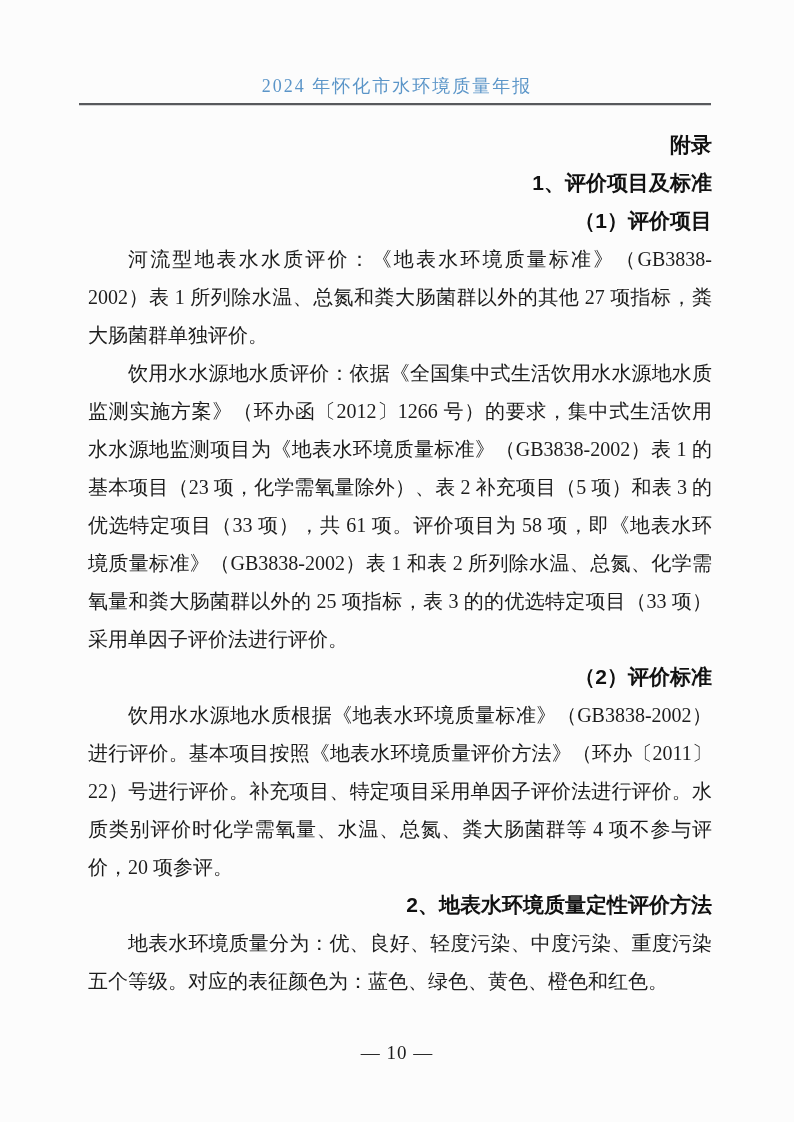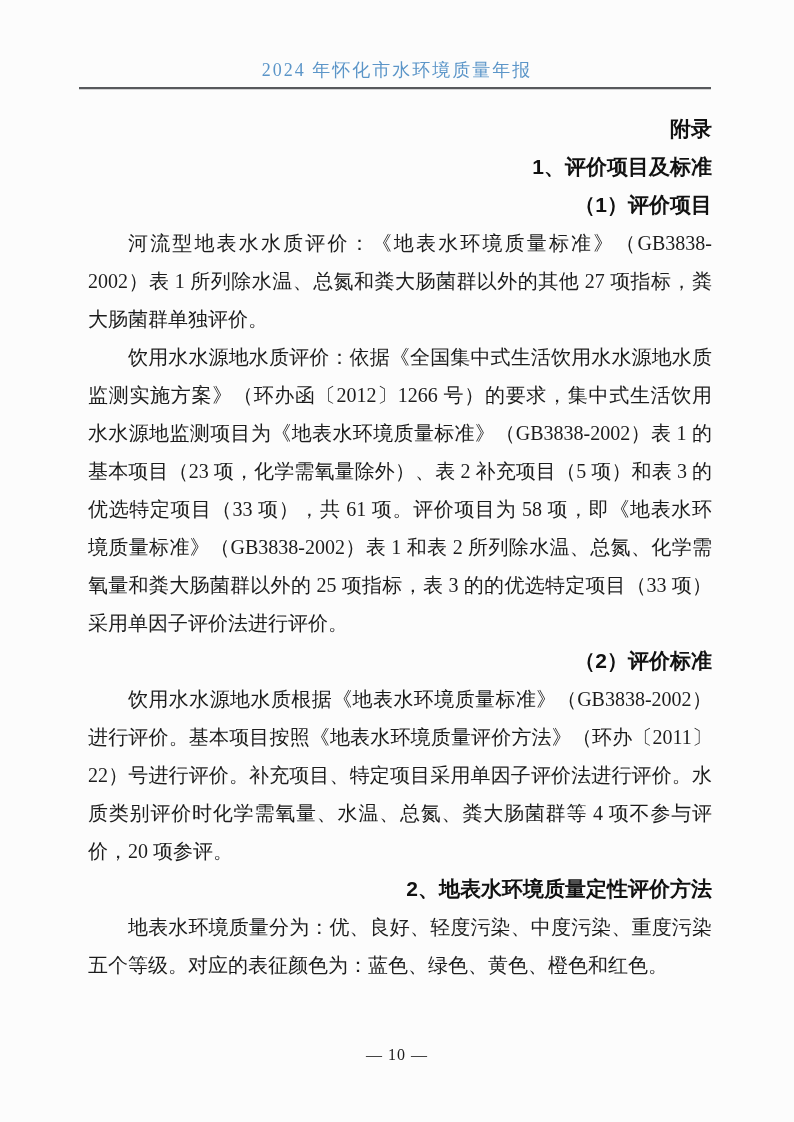--- a/index.html
+++ b/index.html
@@ -11,20 +11,21 @@
     height: 1122px;
     background: #fcfcfc;
     position: relative;
     overflow: hidden;
     font-family: "Liberation Serif", serif;
     color: #1c1c1c;
   }
   .page {
     position: absolute;
     inset: 0;
+    margin-top: 16px;
   }
   
   .header {
     position: absolute;
     top: 58px;
     left: 0;
     width: 100%;
     text-align: center;
   }
   .header-title {
@@ -72,21 +73,21 @@
     color: #1c1c1c;
   }
   
   .footer {
     position: absolute;
     bottom: 58px;
     left: 0;
     width: 100%;
     text-align: center;
     font-family: "Liberation Serif", serif;
-    font-size: 16px;
+    font-size: 19px;
     color: #1c1c1c;
     letter-spacing: 1px;
   }
 </style>
 </head>
 <body>
 
 <div class="page">
 
   <div class="header">

